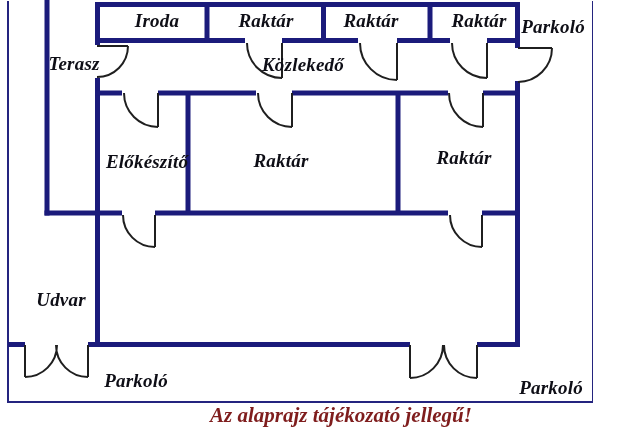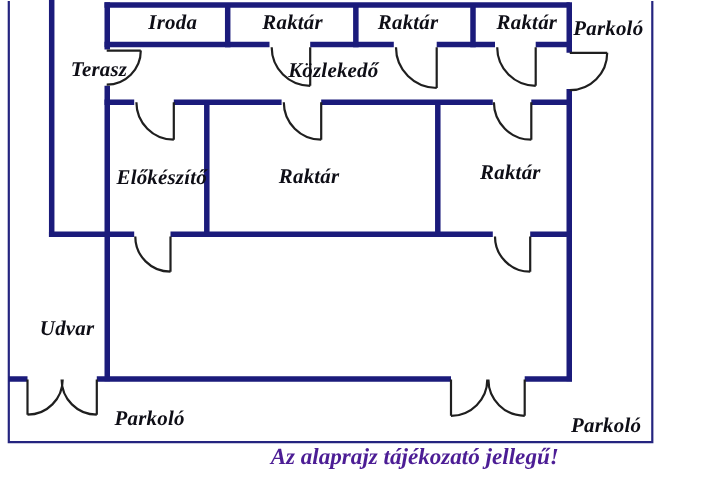--- a/index.html
+++ b/index.html
@@ -1,18 +1,18 @@
 <!DOCTYPE html>
 <html><head>
 <meta charset="utf-8">
 <style>
   html,body{margin:0;padding:0;background:#ffffff;}
   #stage{
     position:relative;
-    width:640px;height:436px;
+    width:593px;height:436px;
     background:#ffffff;
     overflow:hidden;
     font-family:"Liberation Serif","DejaVu Serif",serif;
   }
   #plan-svg{position:absolute;left:0;top:0;}
   .room-label{
     position:absolute;
     transform:translate(-50%,-50%);
     white-space:nowrap;
     font-weight:bold;
@@ -21,22 +21,21 @@
     color:#0e0e16;
     letter-spacing:0.2px;
   }
   .caption{
     position:absolute;
     transform:translate(-50%,-50%);
     white-space:nowrap;
     font-weight:bold;
     font-style:italic;
     font-size:21px;
-    color:#4c1d95;
-    margin-left:36px;
+    color:#7f1d1d;
   }
 </style>
 </head>
 <body>
 
 <div id="stage">
 
   <svg id="plan-svg" width="640" height="436" viewBox="0 0 640 436">
 
     <g fill="none" stroke-width="2" stroke="#24247f">
@@ -82,21 +81,21 @@
       <path d="M482 215 V247 M450 215 A32 32 0 0 0 482 247"></path>
       <path d="M25 345 V377 M88 345 V377 M25 377 A32 32 0 0 0 57 345 M88 377 A32 32 0 0 1 56 345"></path>
       <path d="M410 345 V378 M477 345 V378 M410 378 A33 33 0 0 0 443 345 M477 378 A33 33 0 0 1 444 345"></path>
     </g>
   </svg>
 
   <div class="room-label" style="left:157px;top:21px;">Iroda</div>
   <div class="room-label" style="left:266px;top:21px;">Raktár</div>
   <div class="room-label" style="left:371px;top:21px;">Raktár</div>
   <div class="room-label" style="left:479px;top:21px;">Raktár</div>
-  <div class="room-label" style="left:90px;top:64px;">Terasz</div>
+  <div class="room-label" style="left:74px;top:64px;">Terasz</div>
   <div class="room-label" style="left:147px;top:162px;">Előkészítő</div>
   <div class="room-label" style="left:303px;top:65px;">Közlekedő</div>
   <div class="room-label" style="left:281px;top:161px;">Raktár</div>
   <div class="room-label" style="left:464px;top:158px;">Raktár</div>
   <div class="room-label" style="left:61px;top:300px;">Udvar</div>
 
   <div class="room-label" style="left:553px;top:27px;">Parkoló</div>
   <div class="room-label" style="left:136px;top:381px;">Parkoló</div>
   <div class="room-label" style="left:551px;top:388px;">Parkoló</div>
 

